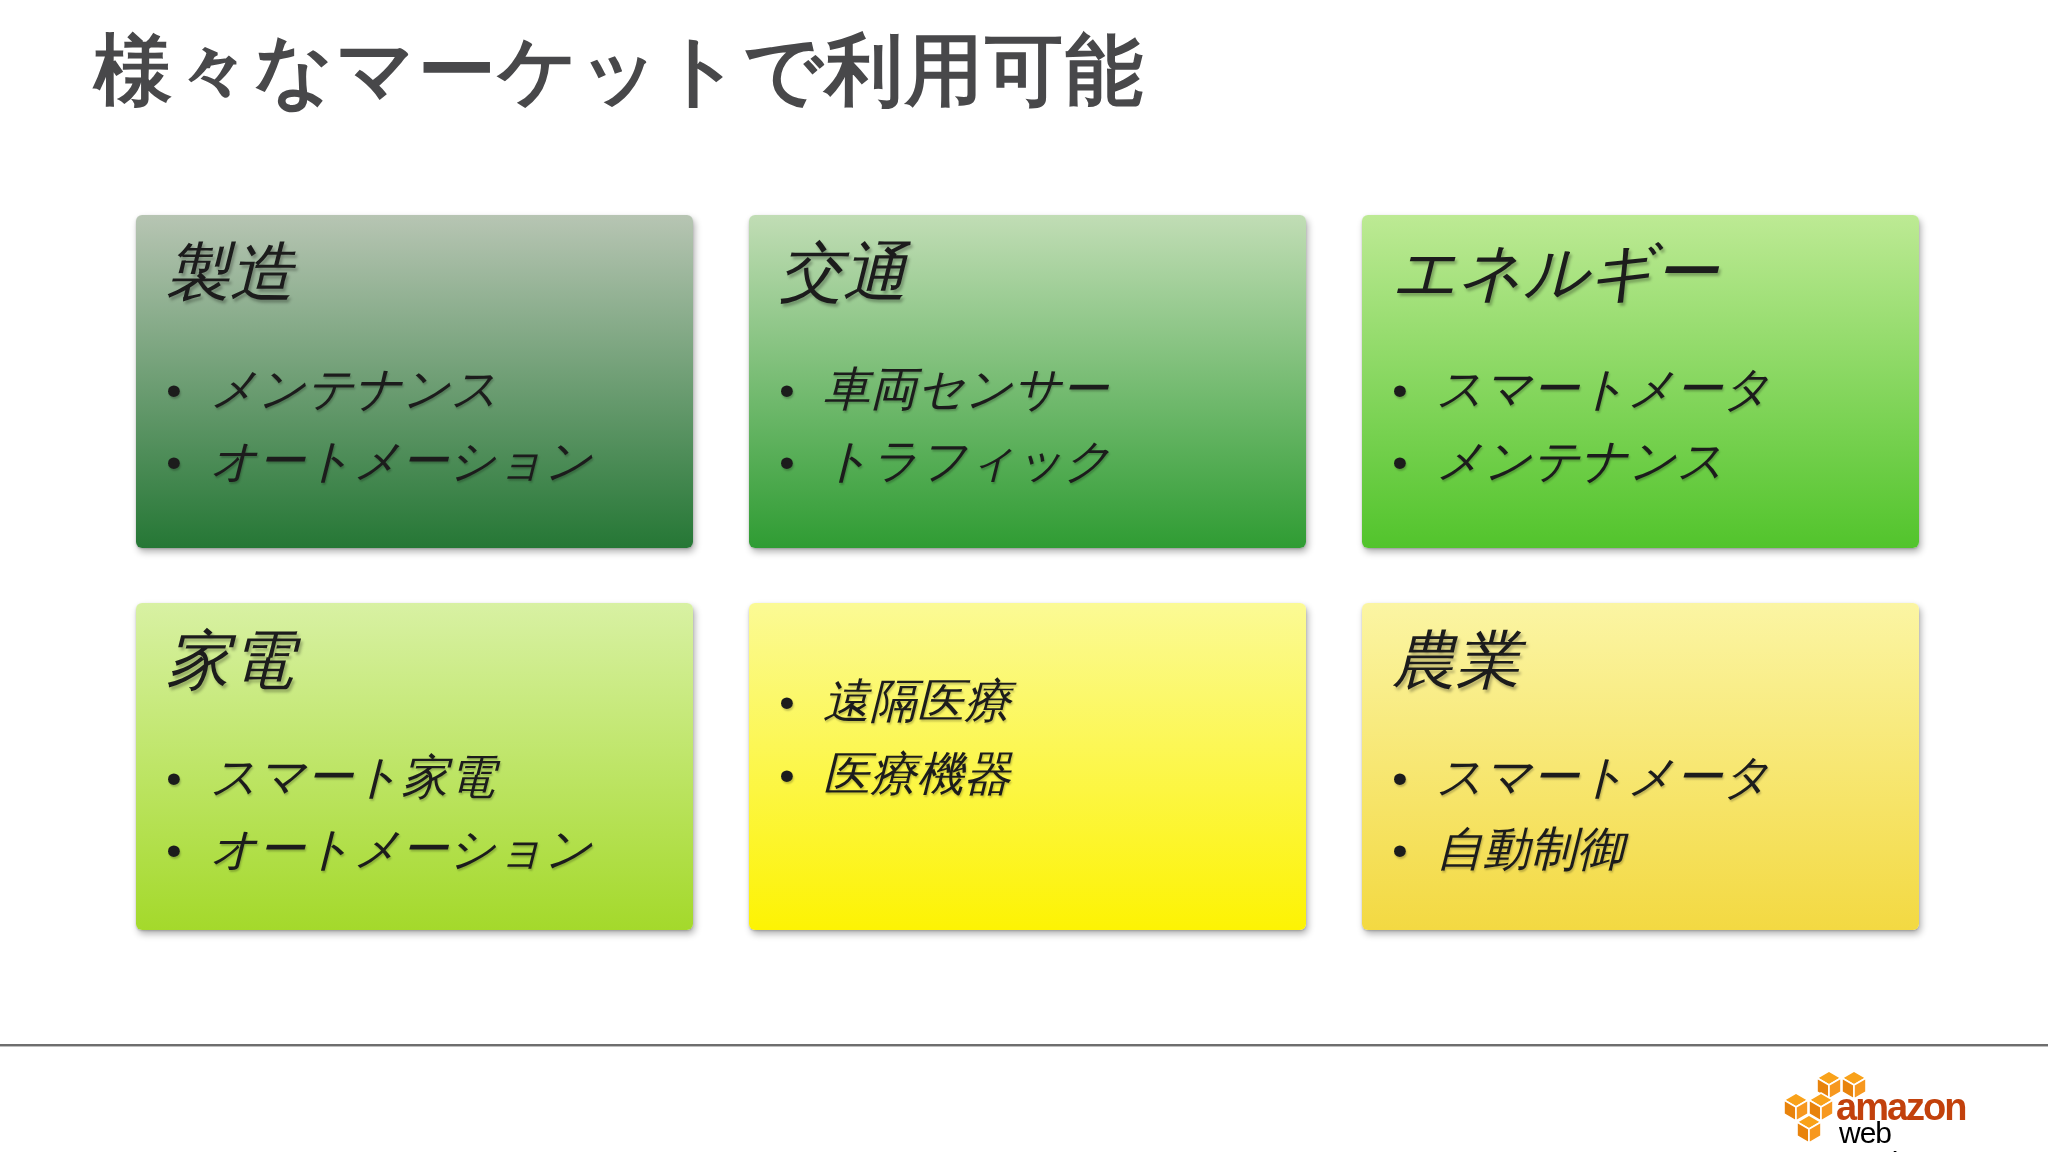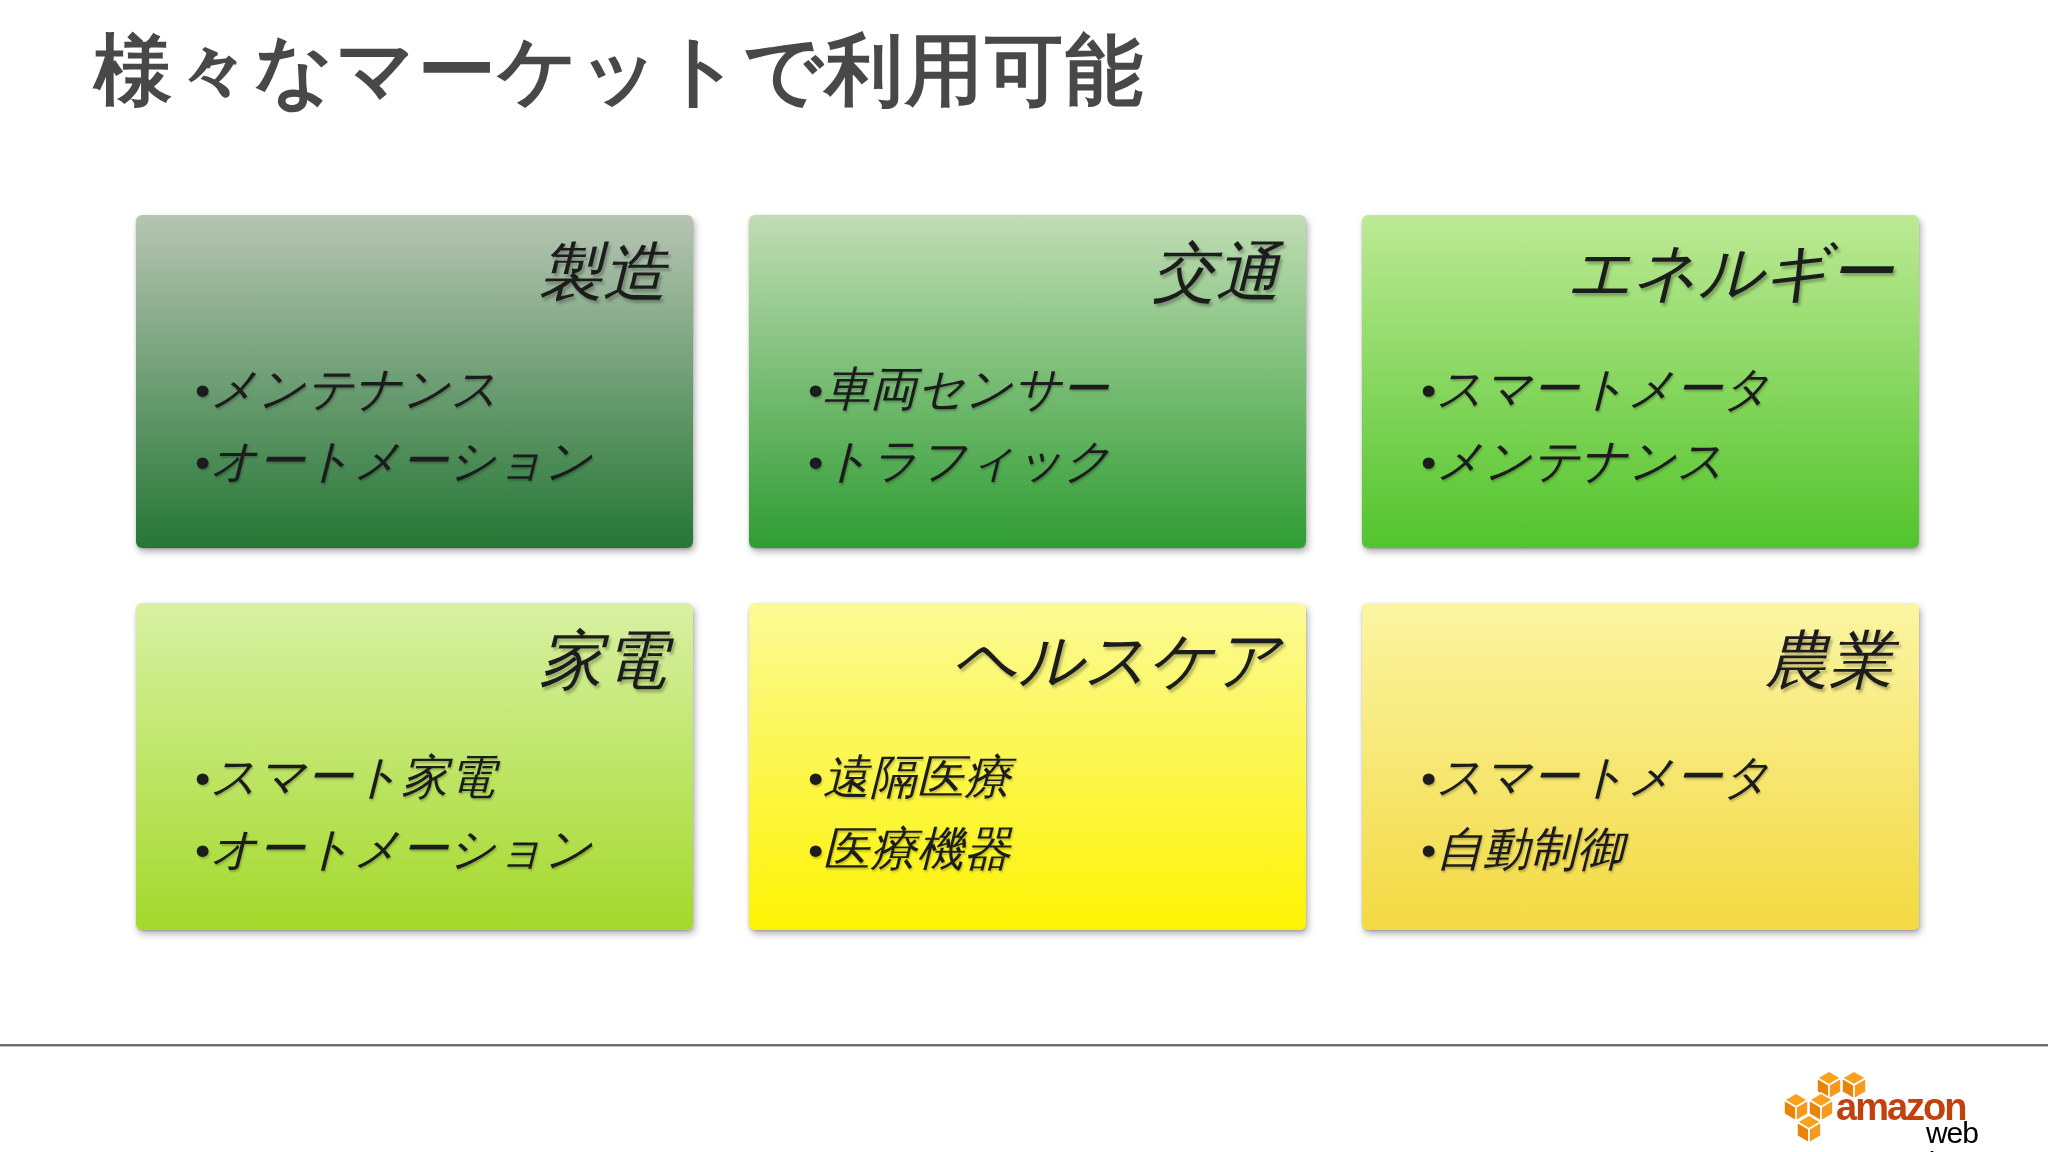--- a/index.html
+++ b/index.html
@@ -3,21 +3,20 @@
 <meta charset="utf-8">
 <style>
   html, body { margin: 0; padding: 0; background: #ffffff; }
   .slide {
     position: relative;
     width: 2048px;
     height: 1152px;
     background: #ffffff;
     overflow: hidden;
     font-family: "Liberation Sans", "DejaVu Sans", sans-serif;
-    text-align: right;
   }
   .title {
     position: absolute;
     left: 94px;
     top: 22px;
     margin: 0;
     font-size: 78px;
     line-height: 1.25;
     font-weight: 700;
     letter-spacing: 2px;
@@ -144,21 +143,20 @@
 
     <div class="card" style="background: linear-gradient(rgb(216, 241, 163) 0%, rgb(164, 217, 43) 100%);">
       <h2>家電</h2>
       <ul>
           <li>スマート家電</li>
           <li>オートメーション</li>
         </ul>
     </div>
 
     <div class="card" style="background: linear-gradient(rgb(251, 250, 149) 0%, rgb(253, 243, 3) 100%);">
-      <h2>ヘルスケア</h2>
       <ul>
           <li>遠隔医療</li>
           <li>医療機器</li>
         </ul>
     </div>
 
     <div class="card" style="background: linear-gradient(rgb(251, 245, 163) 0%, rgb(243, 217, 66) 100%);">
       <h2>農業</h2>
       <ul>
           <li>スマートメータ</li>

